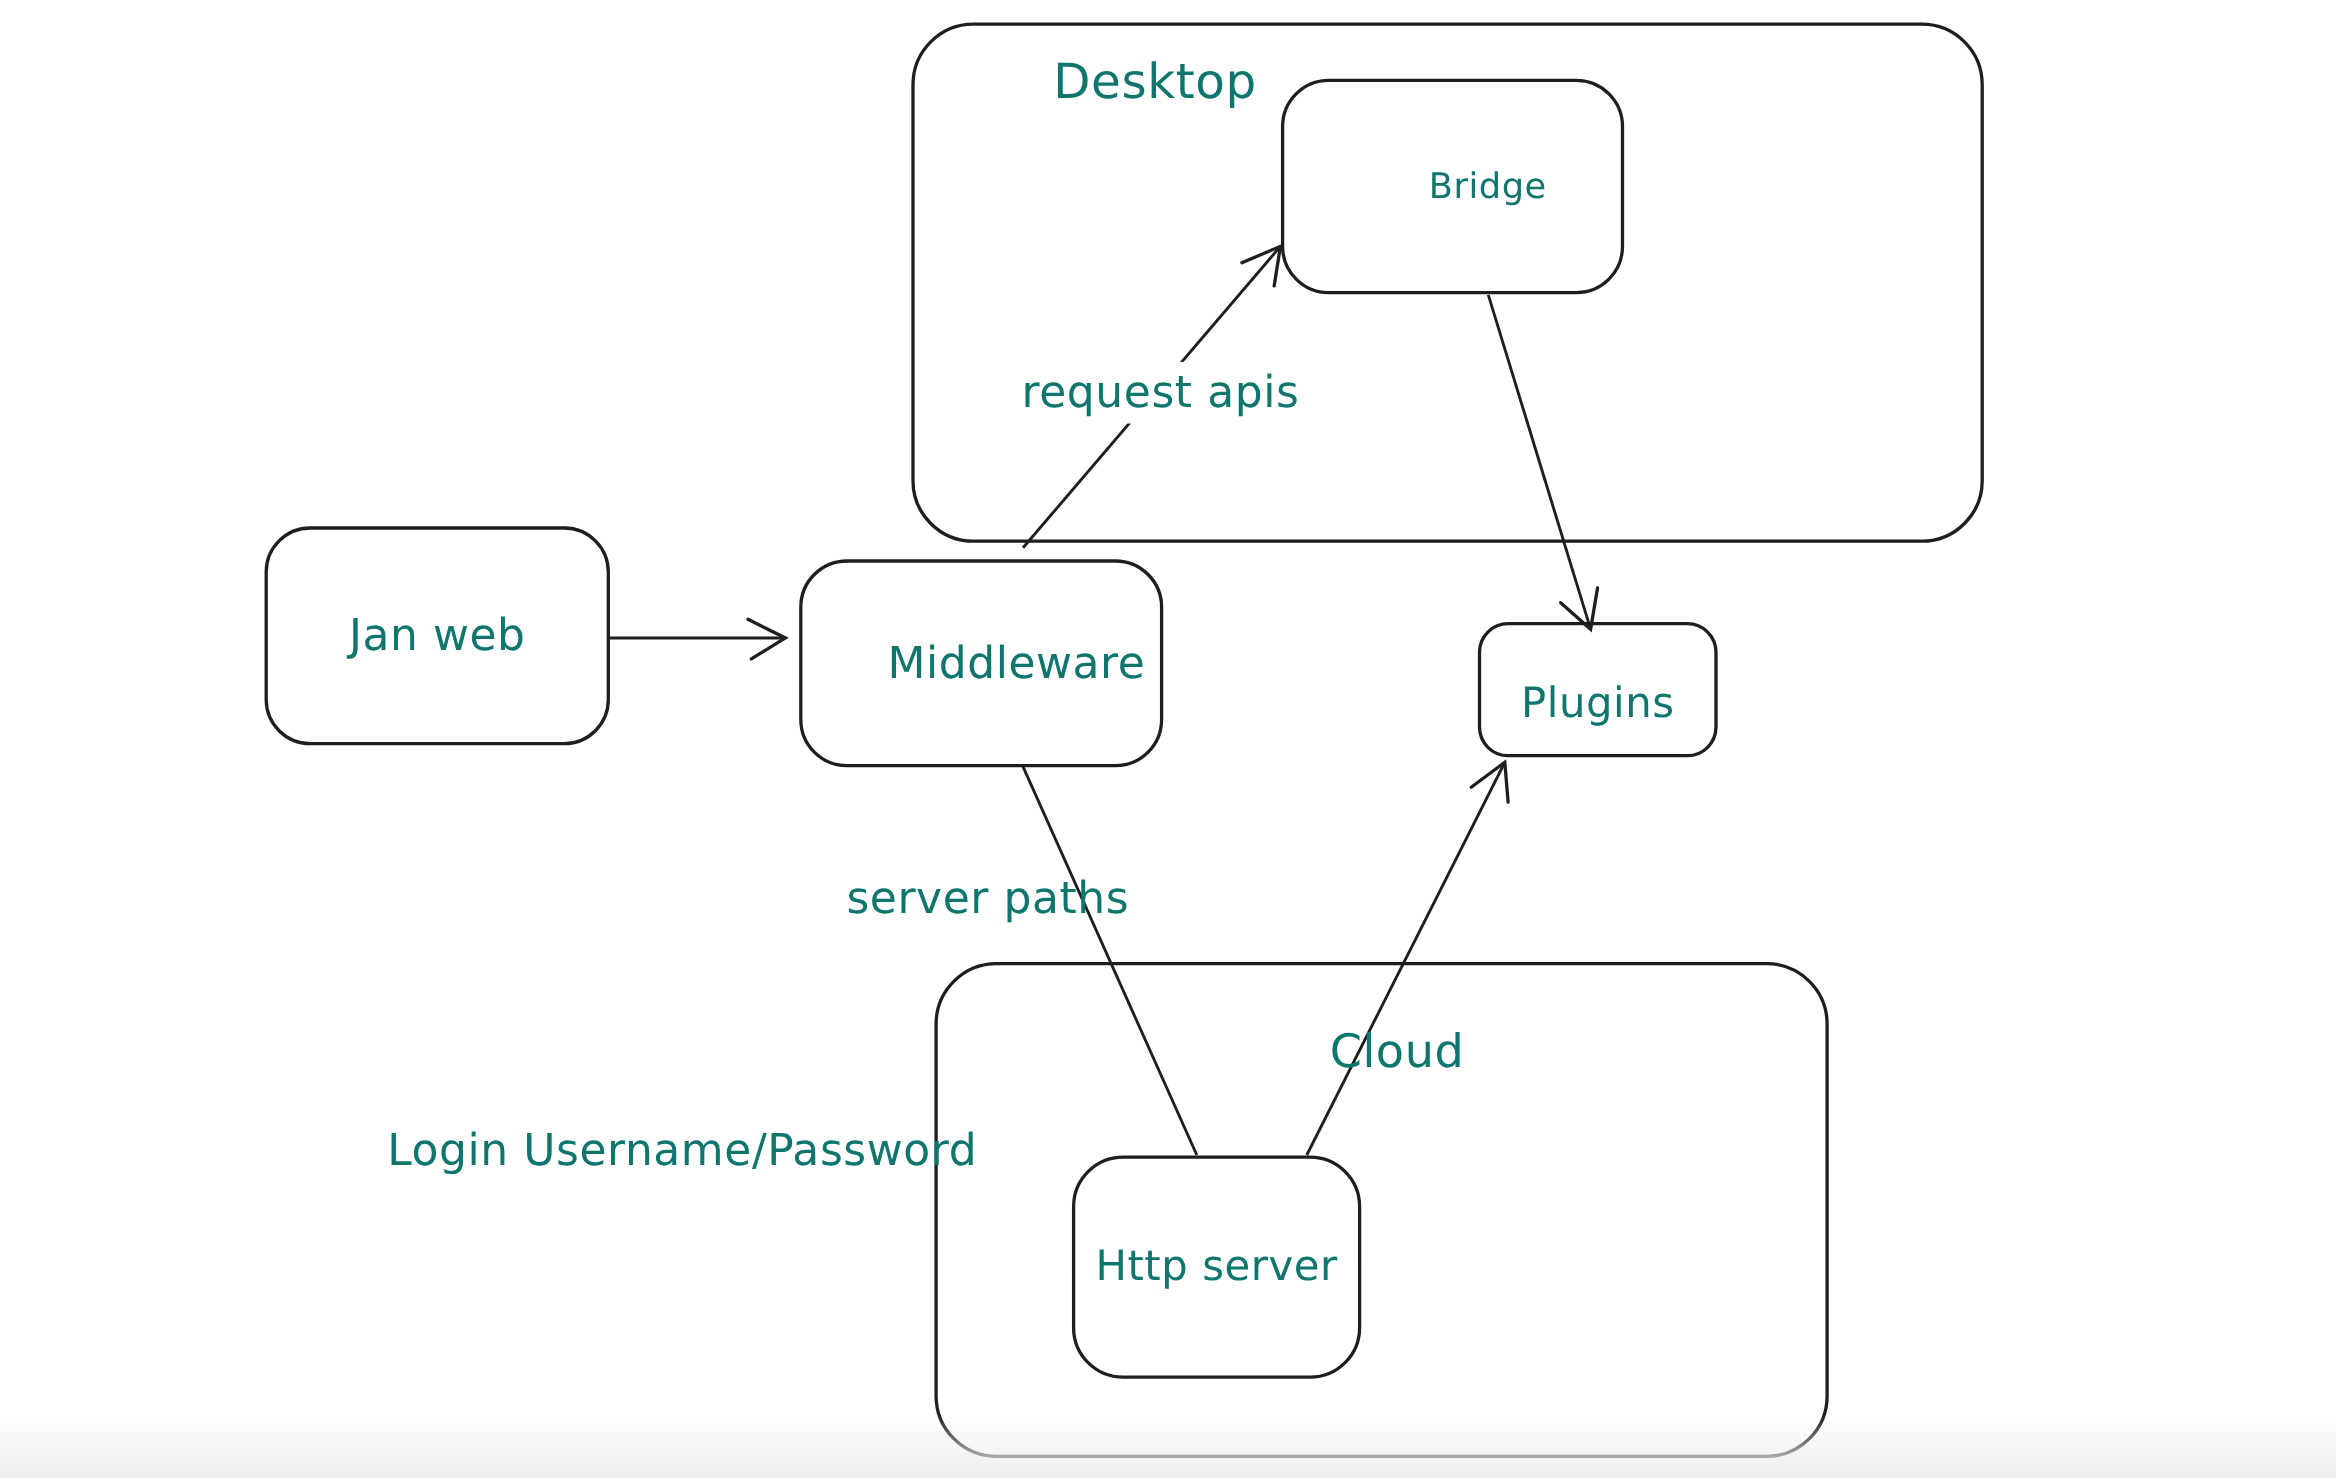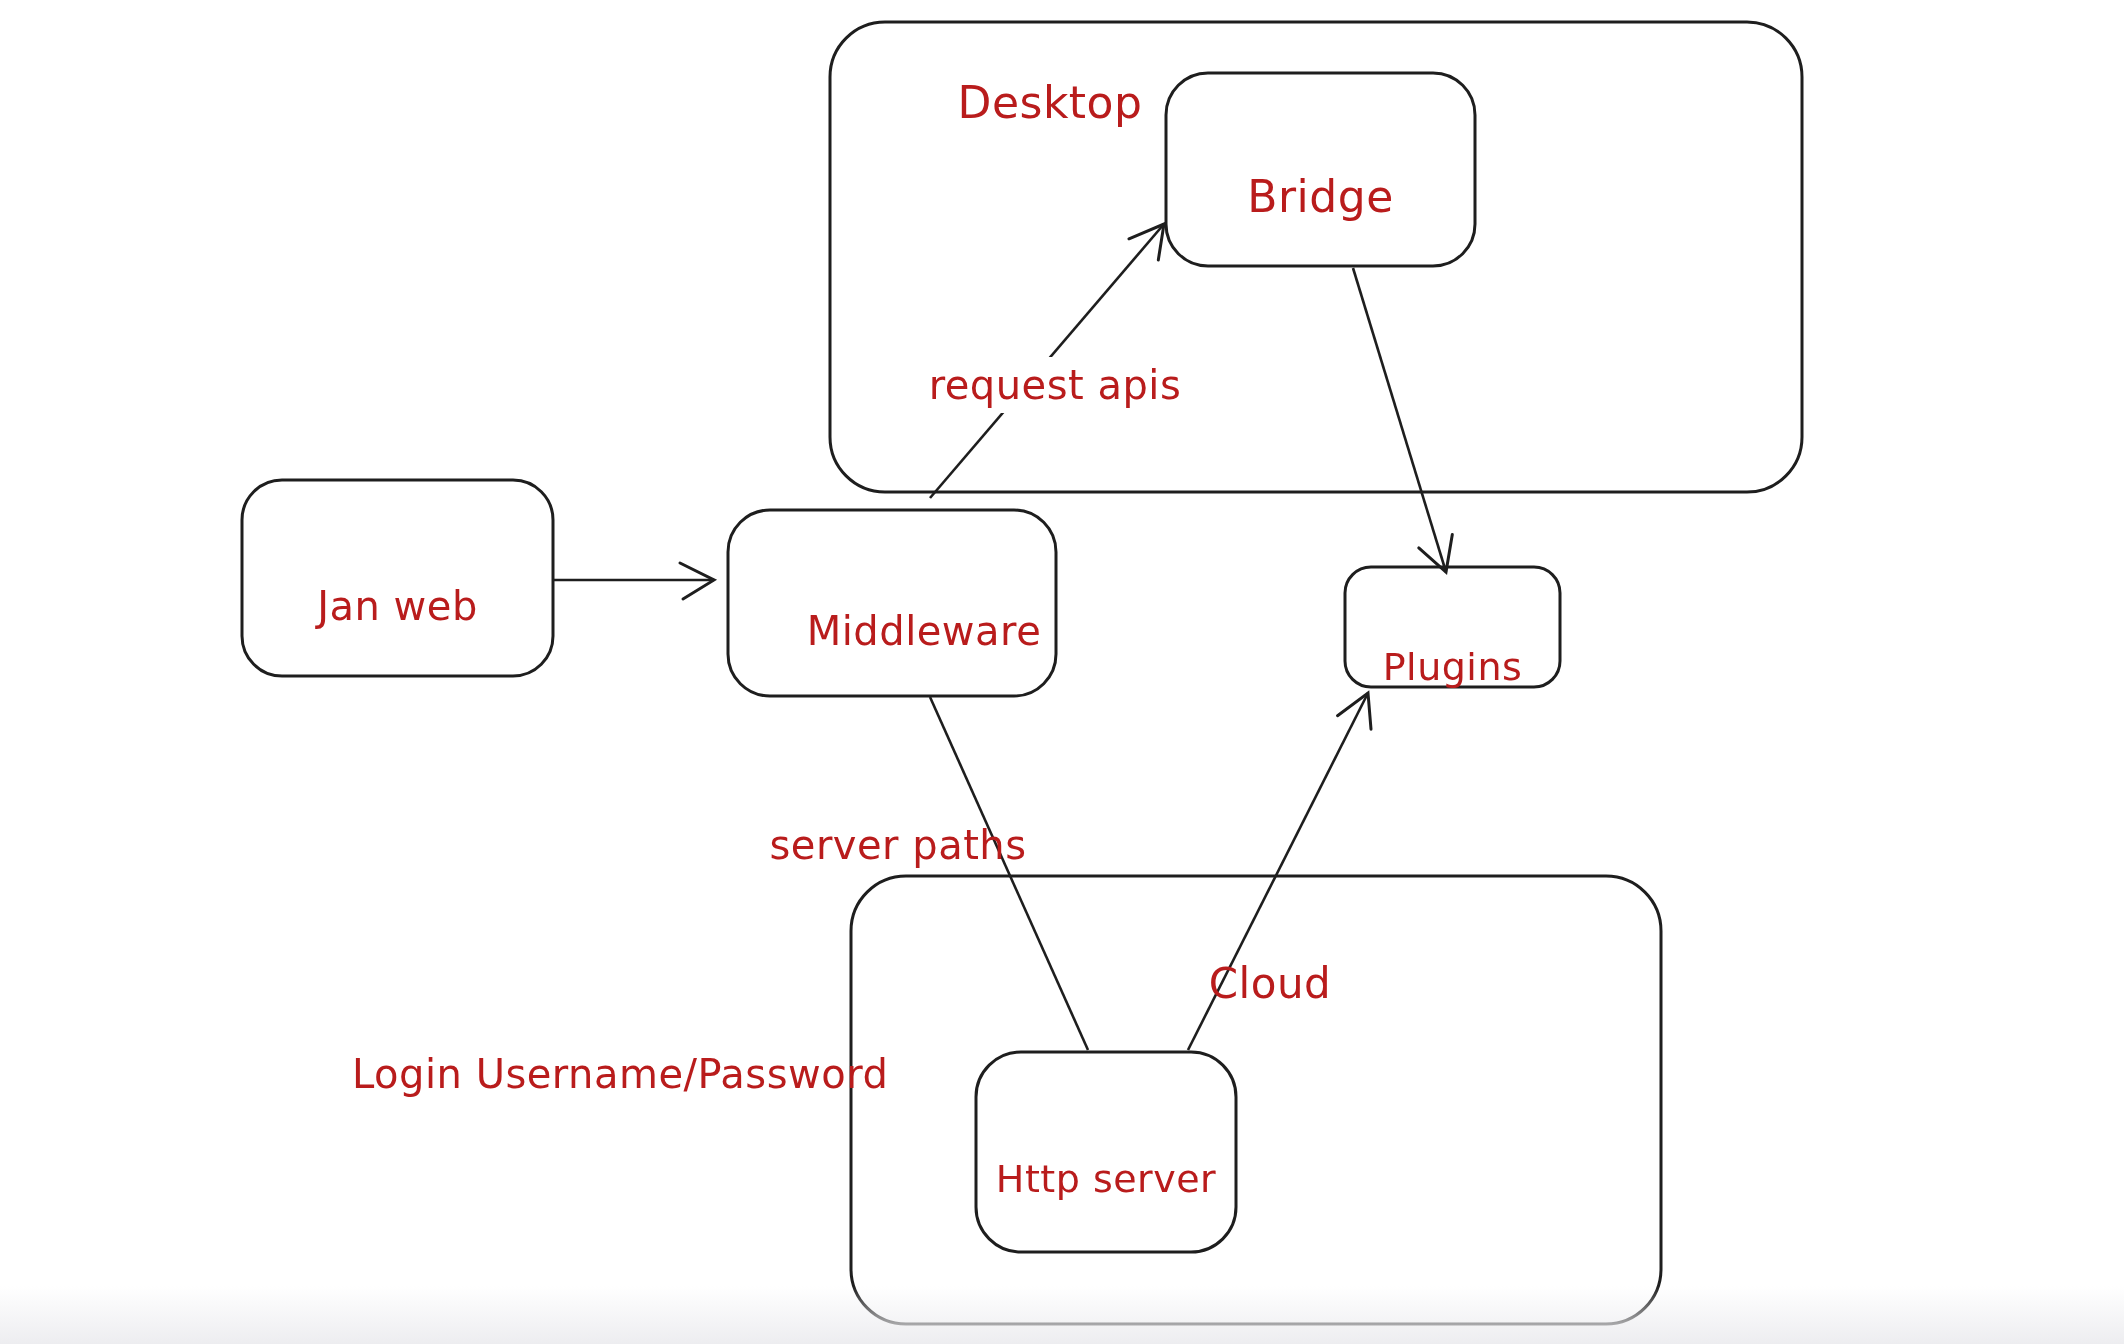--- a/index.html
+++ b/index.html
@@ -34,31 +34,30 @@
   .edge {
     stroke: #1e1e1e;
     stroke-width: 2.6;
     fill: none;
   }
   .lbl {
     position: absolute;
     display: flex;
     align-items: center;
     justify-content: center;
-    color: #b91c1c;
+    color: #0f766e;
     white-space: nowrap;
     letter-spacing: 0.5px;
     line-height: 1.1;
-    margin-top: 28px;
   }
   .lbl.left-align {
     justify-content: flex-start;
   }
   #desktop-label   { left: 935px;  top: 45px;   width: 230px; height: 60px;  font-size: 44px; }
-  #bridge-label    { left: 1166px; top: 73px;   width: 309px; height: 193px; font-size: 44px; }
+  #bridge-label    { left: 1198px; top: 73px;   width: 309px; height: 193px; font-size: 32px; }
   #janweb-label    { left: 242px;  top: 480px;  width: 311px; height: 196px; font-size: 40px; }
   #middleware-label{ left: 728px;  top: 510px;  width: 328px; height: 186px; font-size: 40px; padding-left: 32px; }
   #plugins-label   { left: 1345px; top: 580px;  width: 215px; height: 120px; font-size: 38px; }
   #cloud-label     { left: 1160px; top: 928px;  width: 220px; height: 56px;  font-size: 42px; }
   #httpserver-label{ left: 976px;  top: 1052px; width: 260px; height: 200px; font-size: 38px; }
   #electron-apis-label {
     left: 916px; top: 329px; width: 278px; height: 56px;
     font-size: 40px;
     background: #ffffff;
   }

